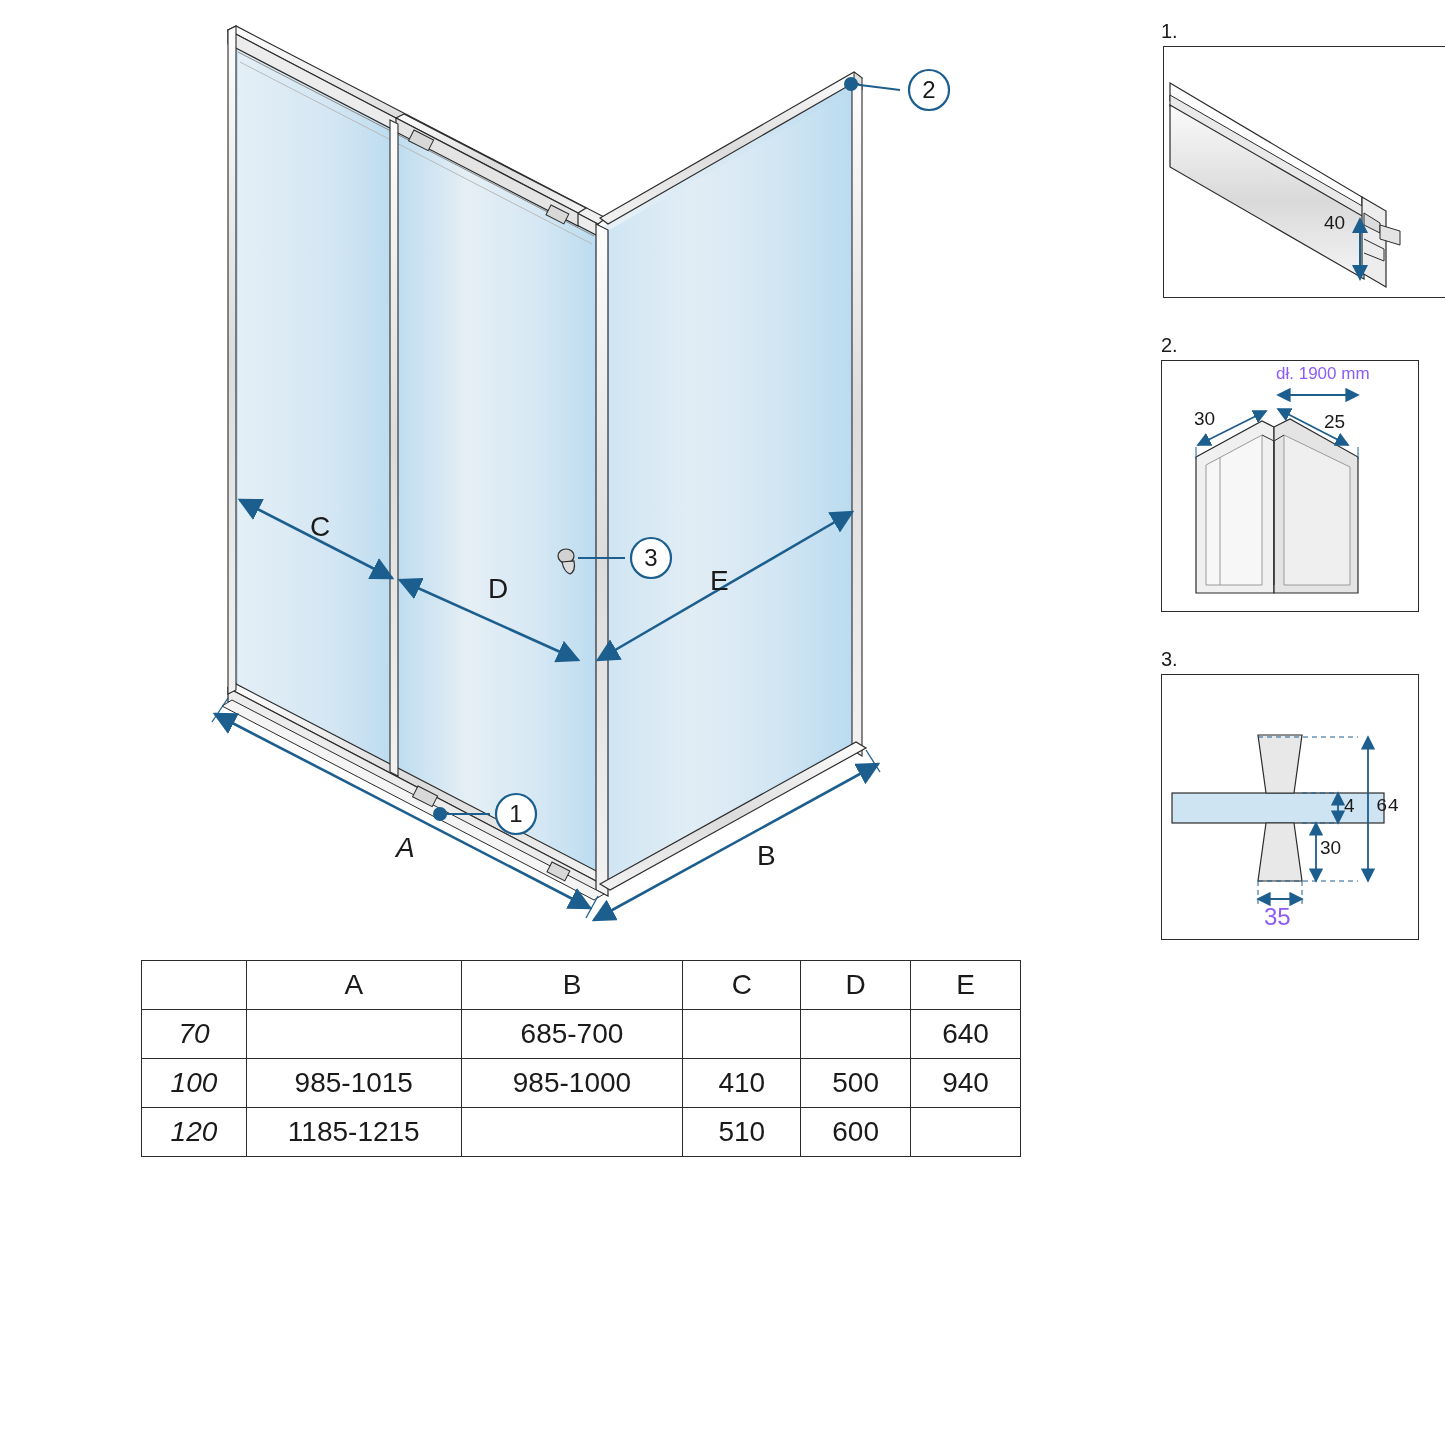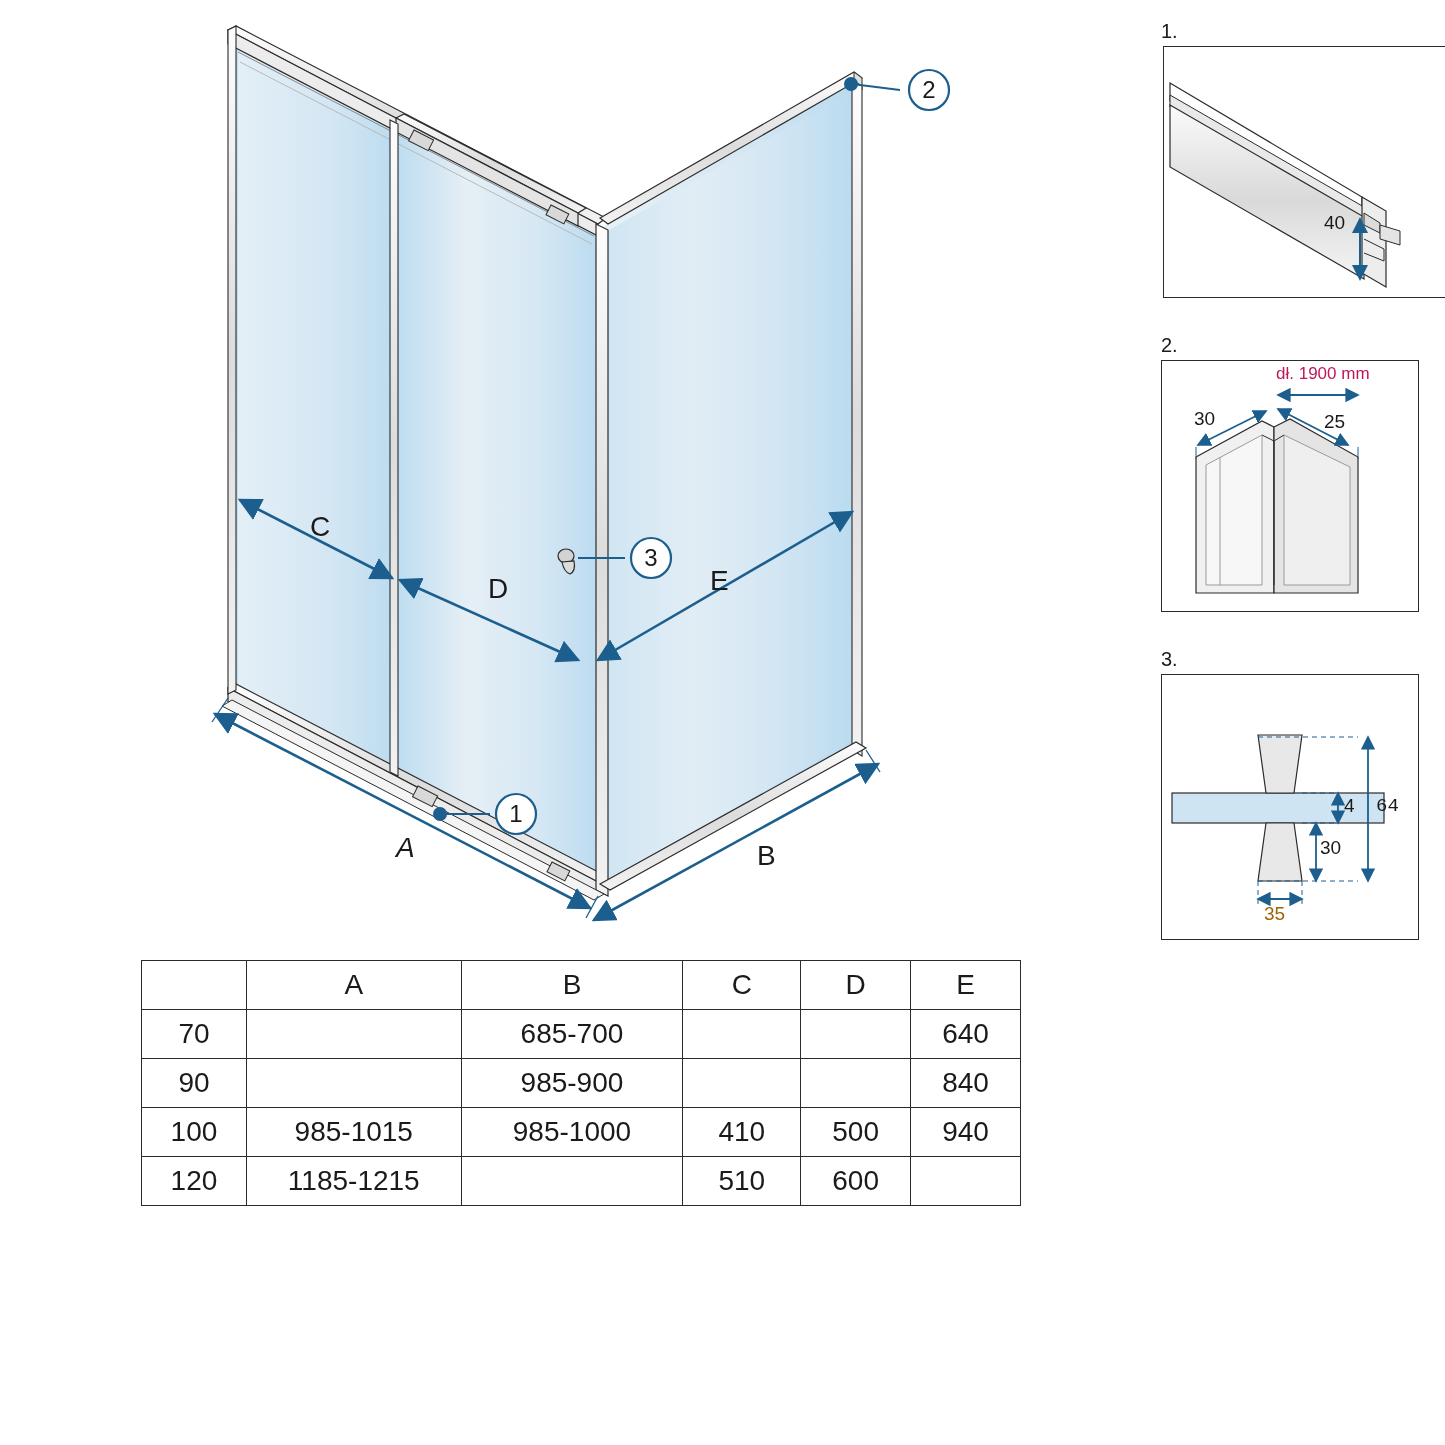--- a/index.html
+++ b/index.html
@@ -34,21 +34,21 @@
     padding:0 6px;
     box-sizing:border-box;
   }
   #spec-table th{font-weight:400;}
   .col-idx{width:105px;text-align:right;padding-right:16px;}
   .col-a{width:215px;}
   .col-b{width:222px;}
   .col-c{width:118px;}
   .col-d{width:110px;}
   .col-e{width:110px;}
-  td.idx{text-align:right;padding-right:16px;}
+  td.idx{text-align:right;padding-right:16px;font-style:italic;}
 </style>
 </head>
 <body>
 
 <div id="stage">
 
   <svg width="1100" height="960" viewBox="0 0 1100 960" style="position:absolute;left:0;top:0;">
     <defs>
       <linearGradient id="glassGrad" x1="0" y1="0" x2="1" y2="0">
         <stop offset="0%" stop-color="#bcdcf0"></stop>
@@ -235,21 +235,21 @@
 
       <line x1="36" y1="84" x2="104" y2="50" stroke="#1c5f8e" stroke-width="1.8" marker-start="url(#arwSs)" marker-end="url(#arwS)"></line>
       <line x1="116" y1="48" x2="186" y2="84" stroke="#1c5f8e" stroke-width="1.8" marker-start="url(#arwSs)" marker-end="url(#arwS)"></line>
 
       <line x1="116" y1="34" x2="196" y2="34" stroke="#1c5f8e" stroke-width="1.8" marker-start="url(#arwSs)" marker-end="url(#arwS)"></line>
       <g stroke="#1c5f8e" stroke-width="1">
         <line x1="34" y1="86" x2="34" y2="98"></line>
         <line x1="196" y1="86" x2="196" y2="98"></line>
       </g>
     </svg>
-    <div style="position:absolute;left:114px;top:3px;font-size:17px;color:#be185d;">
+    <div style="position:absolute;left:114px;top:3px;font-size:17px;color:#8b5cf6;">
       <span>dł. 1900 mm</span>
     </div>
     <div style="position:absolute;left:32px;top:47px;font-size:19px;color:#1a1a1a;">
       <span>30</span>
     </div>
     <div style="position:absolute;left:162px;top:50px;font-size:19px;color:#1a1a1a;">
       <span>25</span>
     </div>
   </div>
 
@@ -283,21 +283,21 @@
     </svg>
     <div style="position:absolute;left:214px;top:120px;font-size:19px;color:#1a1a1a;font-family:Liberation Mono, monospace;">
       <span>64</span>
     </div>
     <div style="position:absolute;left:182px;top:120px;font-size:19px;color:#1a1a1a;">
       <span>4</span>
     </div>
     <div style="position:absolute;left:158px;top:162px;font-size:19px;color:#1a1a1a;">
       <span>30</span>
     </div>
-    <div style="position:absolute;left:102px;top:228px;font-size:19px;color:#a16207;">
+    <div style="position:absolute;left:102px;top:228px;font-size:24px;color:#8b5cf6;">
       <span>35</span>
     </div>
   </div>
 
   <table id="spec-table">
     <thead>
       <tr>
         <th class="col-idx"></th>
         <th class="col-a">A</th>
         <th class="col-b">B</th>
@@ -309,28 +309,20 @@
     <tbody>
       <tr>
         <td class="idx">70</td>
         <td></td>
         <td>685-700</td>
         <td></td>
         <td></td>
         <td>640</td>
       </tr>
       <tr>
-        <td class="idx">90</td>
-        <td></td>
-        <td>985-900</td>
-        <td></td>
-        <td></td>
-        <td>840</td>
-      </tr>
-      <tr>
         <td class="idx">100</td>
         <td>985-1015</td>
         <td>985-1000</td>
         <td>410</td>
         <td>500</td>
         <td>940</td>
       </tr>
       <tr>
         <td class="idx">120</td>
         <td>1185-1215</td>

